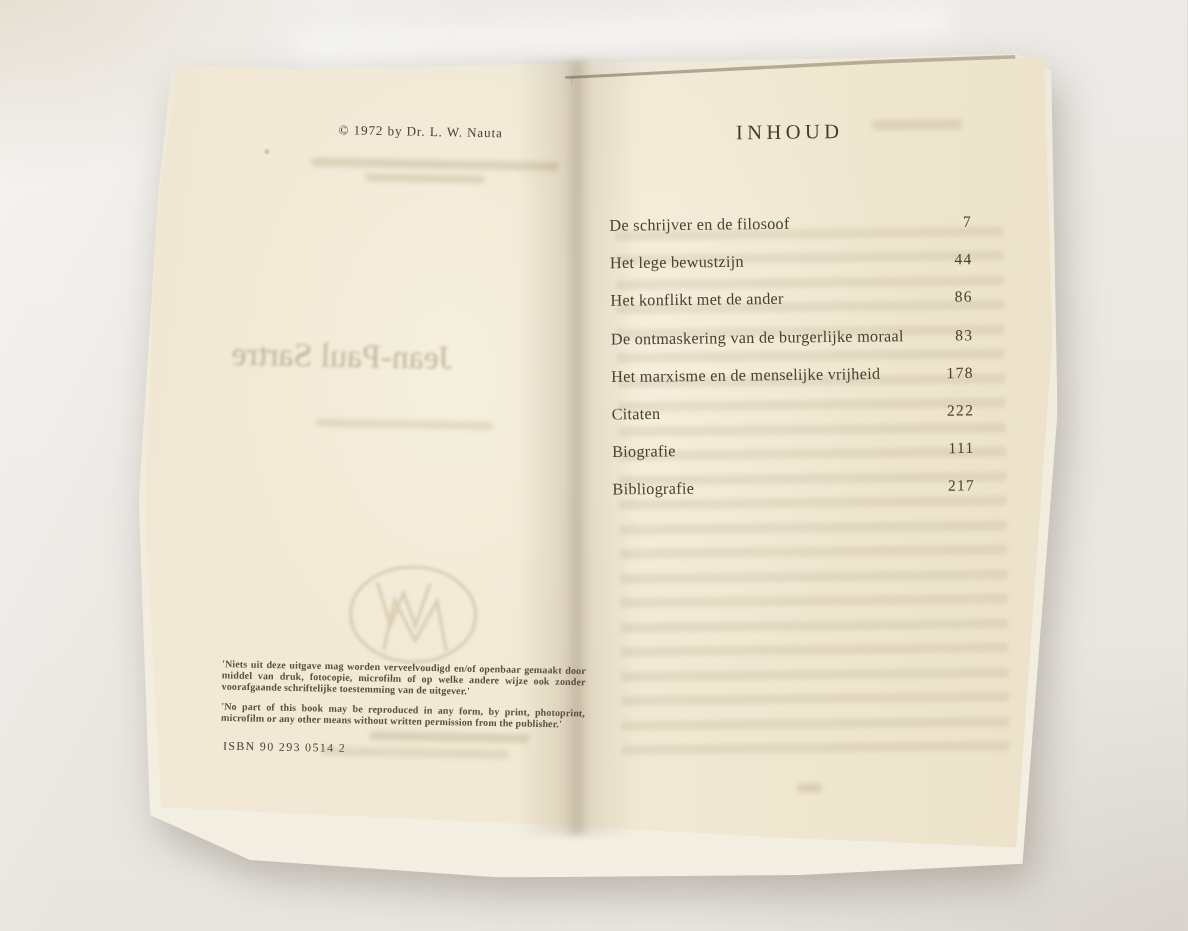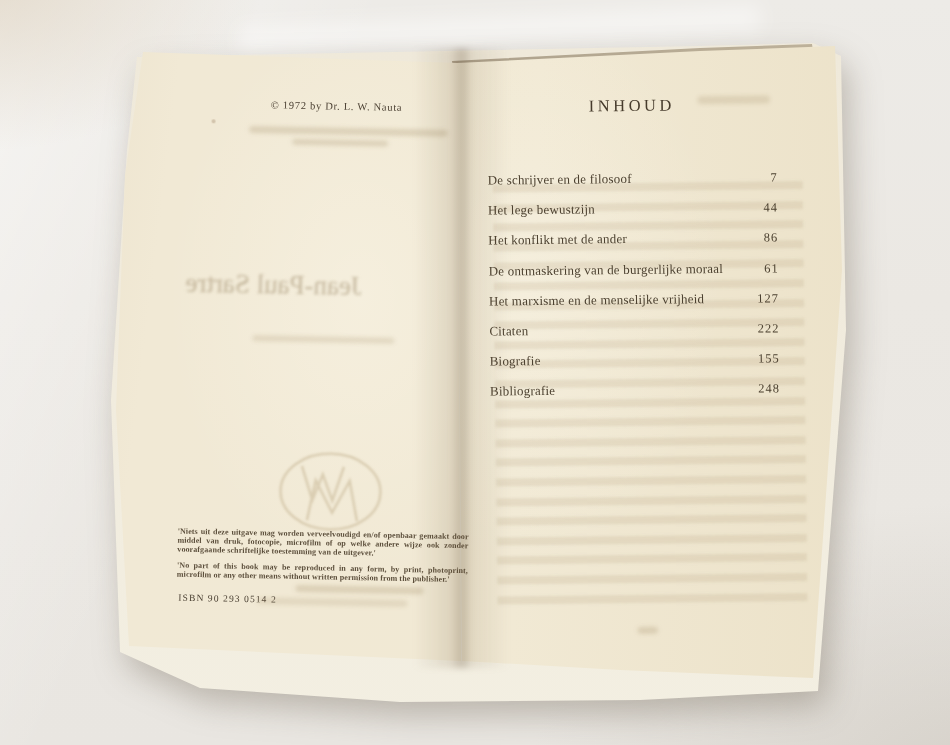--- a/index.html
+++ b/index.html
@@ -133,35 +133,35 @@
       <div class="toc-row">
         <span class="toc-title">Het lege bewustzijn</span>
         <span class="toc-page">44</span>
       </div>
       <div class="toc-row">
         <span class="toc-title">Het konflikt met de ander</span>
         <span class="toc-page">86</span>
       </div>
       <div class="toc-row">
         <span class="toc-title">De ontmaskering van de burgerlijke moraal</span>
-        <span class="toc-page">61</span>
+        <span class="toc-page">83</span>
       </div>
       <div class="toc-row">
         <span class="toc-title">Het marxisme en de menselijke vrijheid</span>
-        <span class="toc-page">127</span>
+        <span class="toc-page">178</span>
       </div>
       <div class="toc-row">
         <span class="toc-title">Citaten</span>
         <span class="toc-page">222</span>
       </div>
       <div class="toc-row">
         <span class="toc-title">Biografie</span>
-        <span class="toc-page">155</span>
+        <span class="toc-page">111</span>
       </div>
       <div class="toc-row">
         <span class="toc-title">Bibliografie</span>
-        <span class="toc-page">248</span>
+        <span class="toc-page">217</span>
       </div>
     </div>
   </div>
 
   <div class="gutter-shadow"></div>
 </div>
 
 </body></html>

